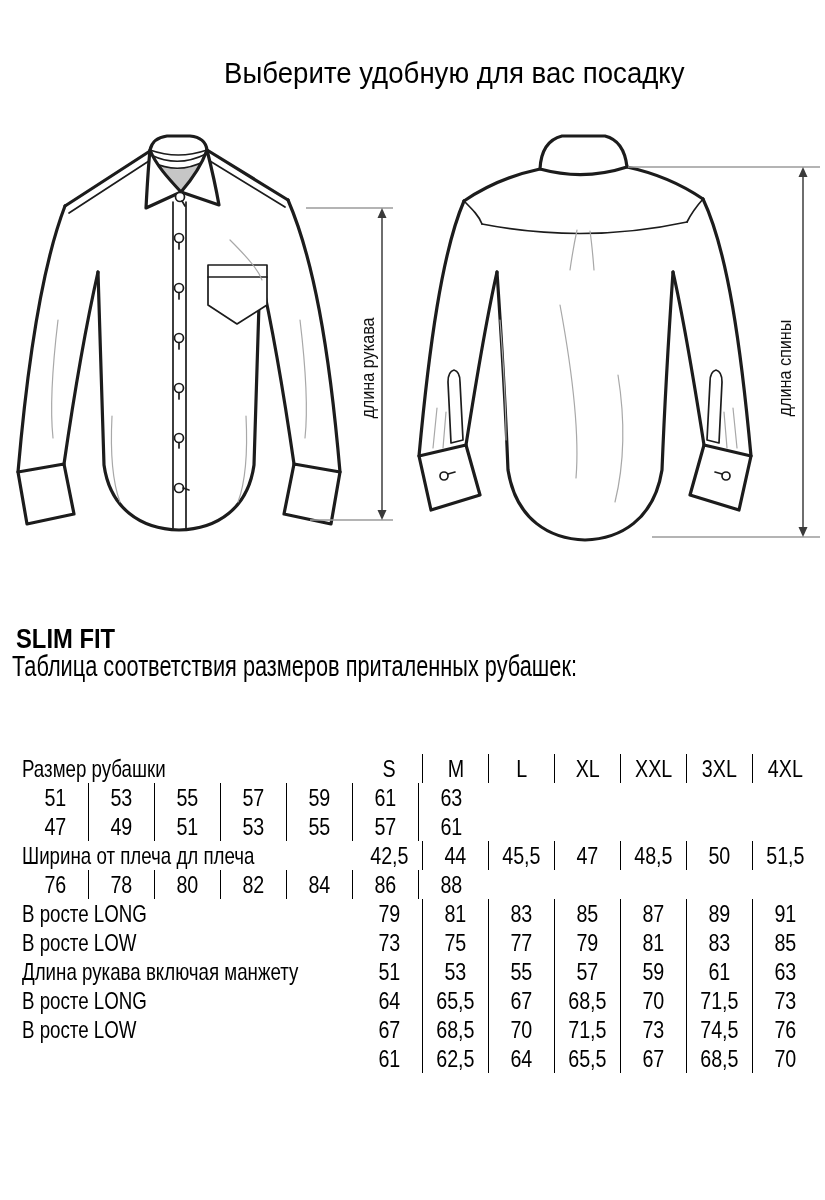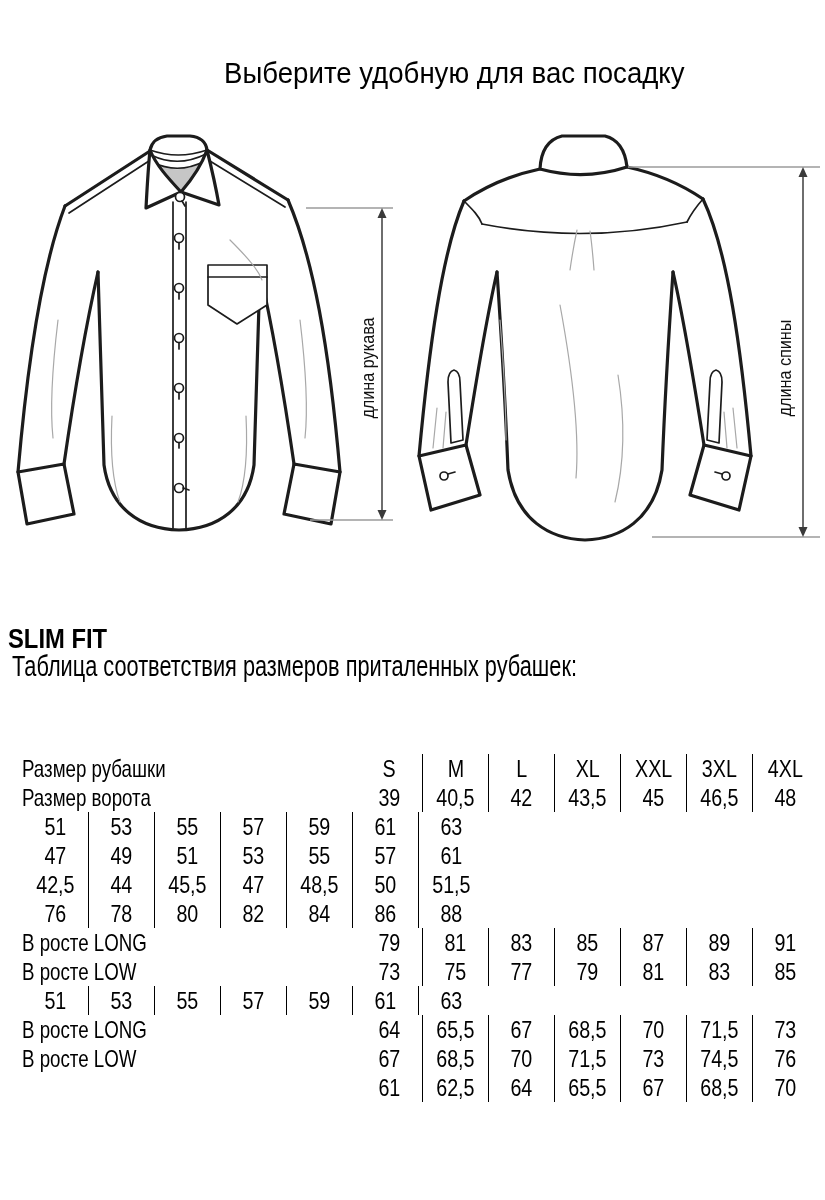--- a/index.html
+++ b/index.html
@@ -18,21 +18,21 @@
   .o{fill:none;stroke:#1c1c1c;stroke-width:3.2;stroke-linecap:round;stroke-linejoin:round;}
   .d{fill:none;stroke:#1c1c1c;stroke-width:1.7;stroke-linecap:round;stroke-linejoin:round;}
   .wf{fill:#ffffff;stroke:#1c1c1c;stroke-width:3.2;stroke-linejoin:round;}
   .wfd{fill:#ffffff;stroke:#1c1c1c;stroke-width:1.7;stroke-linejoin:round;}
   .thin{fill:none;stroke:#a8a8a8;stroke-width:1.2;stroke-linecap:round;}
   .tick{stroke:#9b9b9b;stroke-width:1.6;}
   .dim{stroke:#4a4a4a;stroke-width:1.6;}
   .dimhead{fill:#3a3a3a;}
   .dimtext{fill:#111;font-size:18px;font-family:"Liberation Sans","DejaVu Sans",sans-serif;}
   .fit-head{
-    position:absolute;top:623px;left:8px;margin:0;
+    position:absolute;top:623px;left:16px;margin:0;
     font-size:28px;font-weight:700;white-space:nowrap;
   }
   .fit-head .c{display:inline-block;transform:scaleX(0.85);transform-origin:0 50%;}
   .fit-sub{
     position:absolute;top:650px;left:12px;margin:0;
     font-size:29px;font-weight:400;white-space:nowrap;
   }
   .fit-sub .c{display:inline-block;transform:scaleX(0.75);transform-origin:0 50%;}
   
   .size-table{position:absolute;top:754px;left:22px;}
@@ -195,48 +195,39 @@
       <div class="lcell"><span class="c">Размер рубашки</span></div>
       <div class="vcell"><span class="c">S</span></div>
       <div class="vcell"><span class="c">M</span></div>
       <div class="vcell"><span class="c">L</span></div>
       <div class="vcell"><span class="c">XL</span></div>
       <div class="vcell"><span class="c">XXL</span></div>
       <div class="vcell"><span class="c">3XL</span></div>
       <div class="vcell"><span class="c">4XL</span></div>
     </div>
     <div class="trow">
-      <div class="lcell"><span class="c">Размер ворота</span></div>
-      <div class="vcell"><span class="c">39</span></div>
-      <div class="vcell"><span class="c">40,5</span></div>
-      <div class="vcell"><span class="c">42</span></div>
-      <div class="vcell"><span class="c">43,5</span></div>
-      <div class="vcell"><span class="c">45</span></div>
-      <div class="vcell"><span class="c">46,5</span></div>
-      <div class="vcell"><span class="c">48</span></div>
-    </div>
-    <div class="trow">
       <div class="vcell"><span class="c">51</span></div>
       <div class="vcell"><span class="c">53</span></div>
       <div class="vcell"><span class="c">55</span></div>
       <div class="vcell"><span class="c">57</span></div>
       <div class="vcell"><span class="c">59</span></div>
       <div class="vcell"><span class="c">61</span></div>
       <div class="vcell"><span class="c">63</span></div>
     </div>
     <div class="trow">
       <div class="vcell"><span class="c">47</span></div>
       <div class="vcell"><span class="c">49</span></div>
       <div class="vcell"><span class="c">51</span></div>
       <div class="vcell"><span class="c">53</span></div>
       <div class="vcell"><span class="c">55</span></div>
       <div class="vcell"><span class="c">57</span></div>
       <div class="vcell"><span class="c">61</span></div>
     </div>
     <div class="trow">
+      <div class="lcell"><span class="c">Ширина от плеча дл плеча</span></div>
       <div class="vcell"><span class="c">42,5</span></div>
       <div class="vcell"><span class="c">44</span></div>
       <div class="vcell"><span class="c">45,5</span></div>
       <div class="vcell"><span class="c">47</span></div>
       <div class="vcell"><span class="c">48,5</span></div>
       <div class="vcell"><span class="c">50</span></div>
       <div class="vcell"><span class="c">51,5</span></div>
     </div>
     <div class="trow">
       <div class="vcell"><span class="c">76</span></div>
@@ -261,20 +252,21 @@
       <div class="lcell"><span class="c">В росте LOW</span></div>
       <div class="vcell"><span class="c">73</span></div>
       <div class="vcell"><span class="c">75</span></div>
       <div class="vcell"><span class="c">77</span></div>
       <div class="vcell"><span class="c">79</span></div>
       <div class="vcell"><span class="c">81</span></div>
       <div class="vcell"><span class="c">83</span></div>
       <div class="vcell"><span class="c">85</span></div>
     </div>
     <div class="trow">
+      <div class="lcell"><span class="c">Длина рукава включая манжету</span></div>
       <div class="vcell"><span class="c">51</span></div>
       <div class="vcell"><span class="c">53</span></div>
       <div class="vcell"><span class="c">55</span></div>
       <div class="vcell"><span class="c">57</span></div>
       <div class="vcell"><span class="c">59</span></div>
       <div class="vcell"><span class="c">61</span></div>
       <div class="vcell"><span class="c">63</span></div>
     </div>
     <div class="trow">
       <div class="lcell"><span class="c">В росте LONG</span></div>

